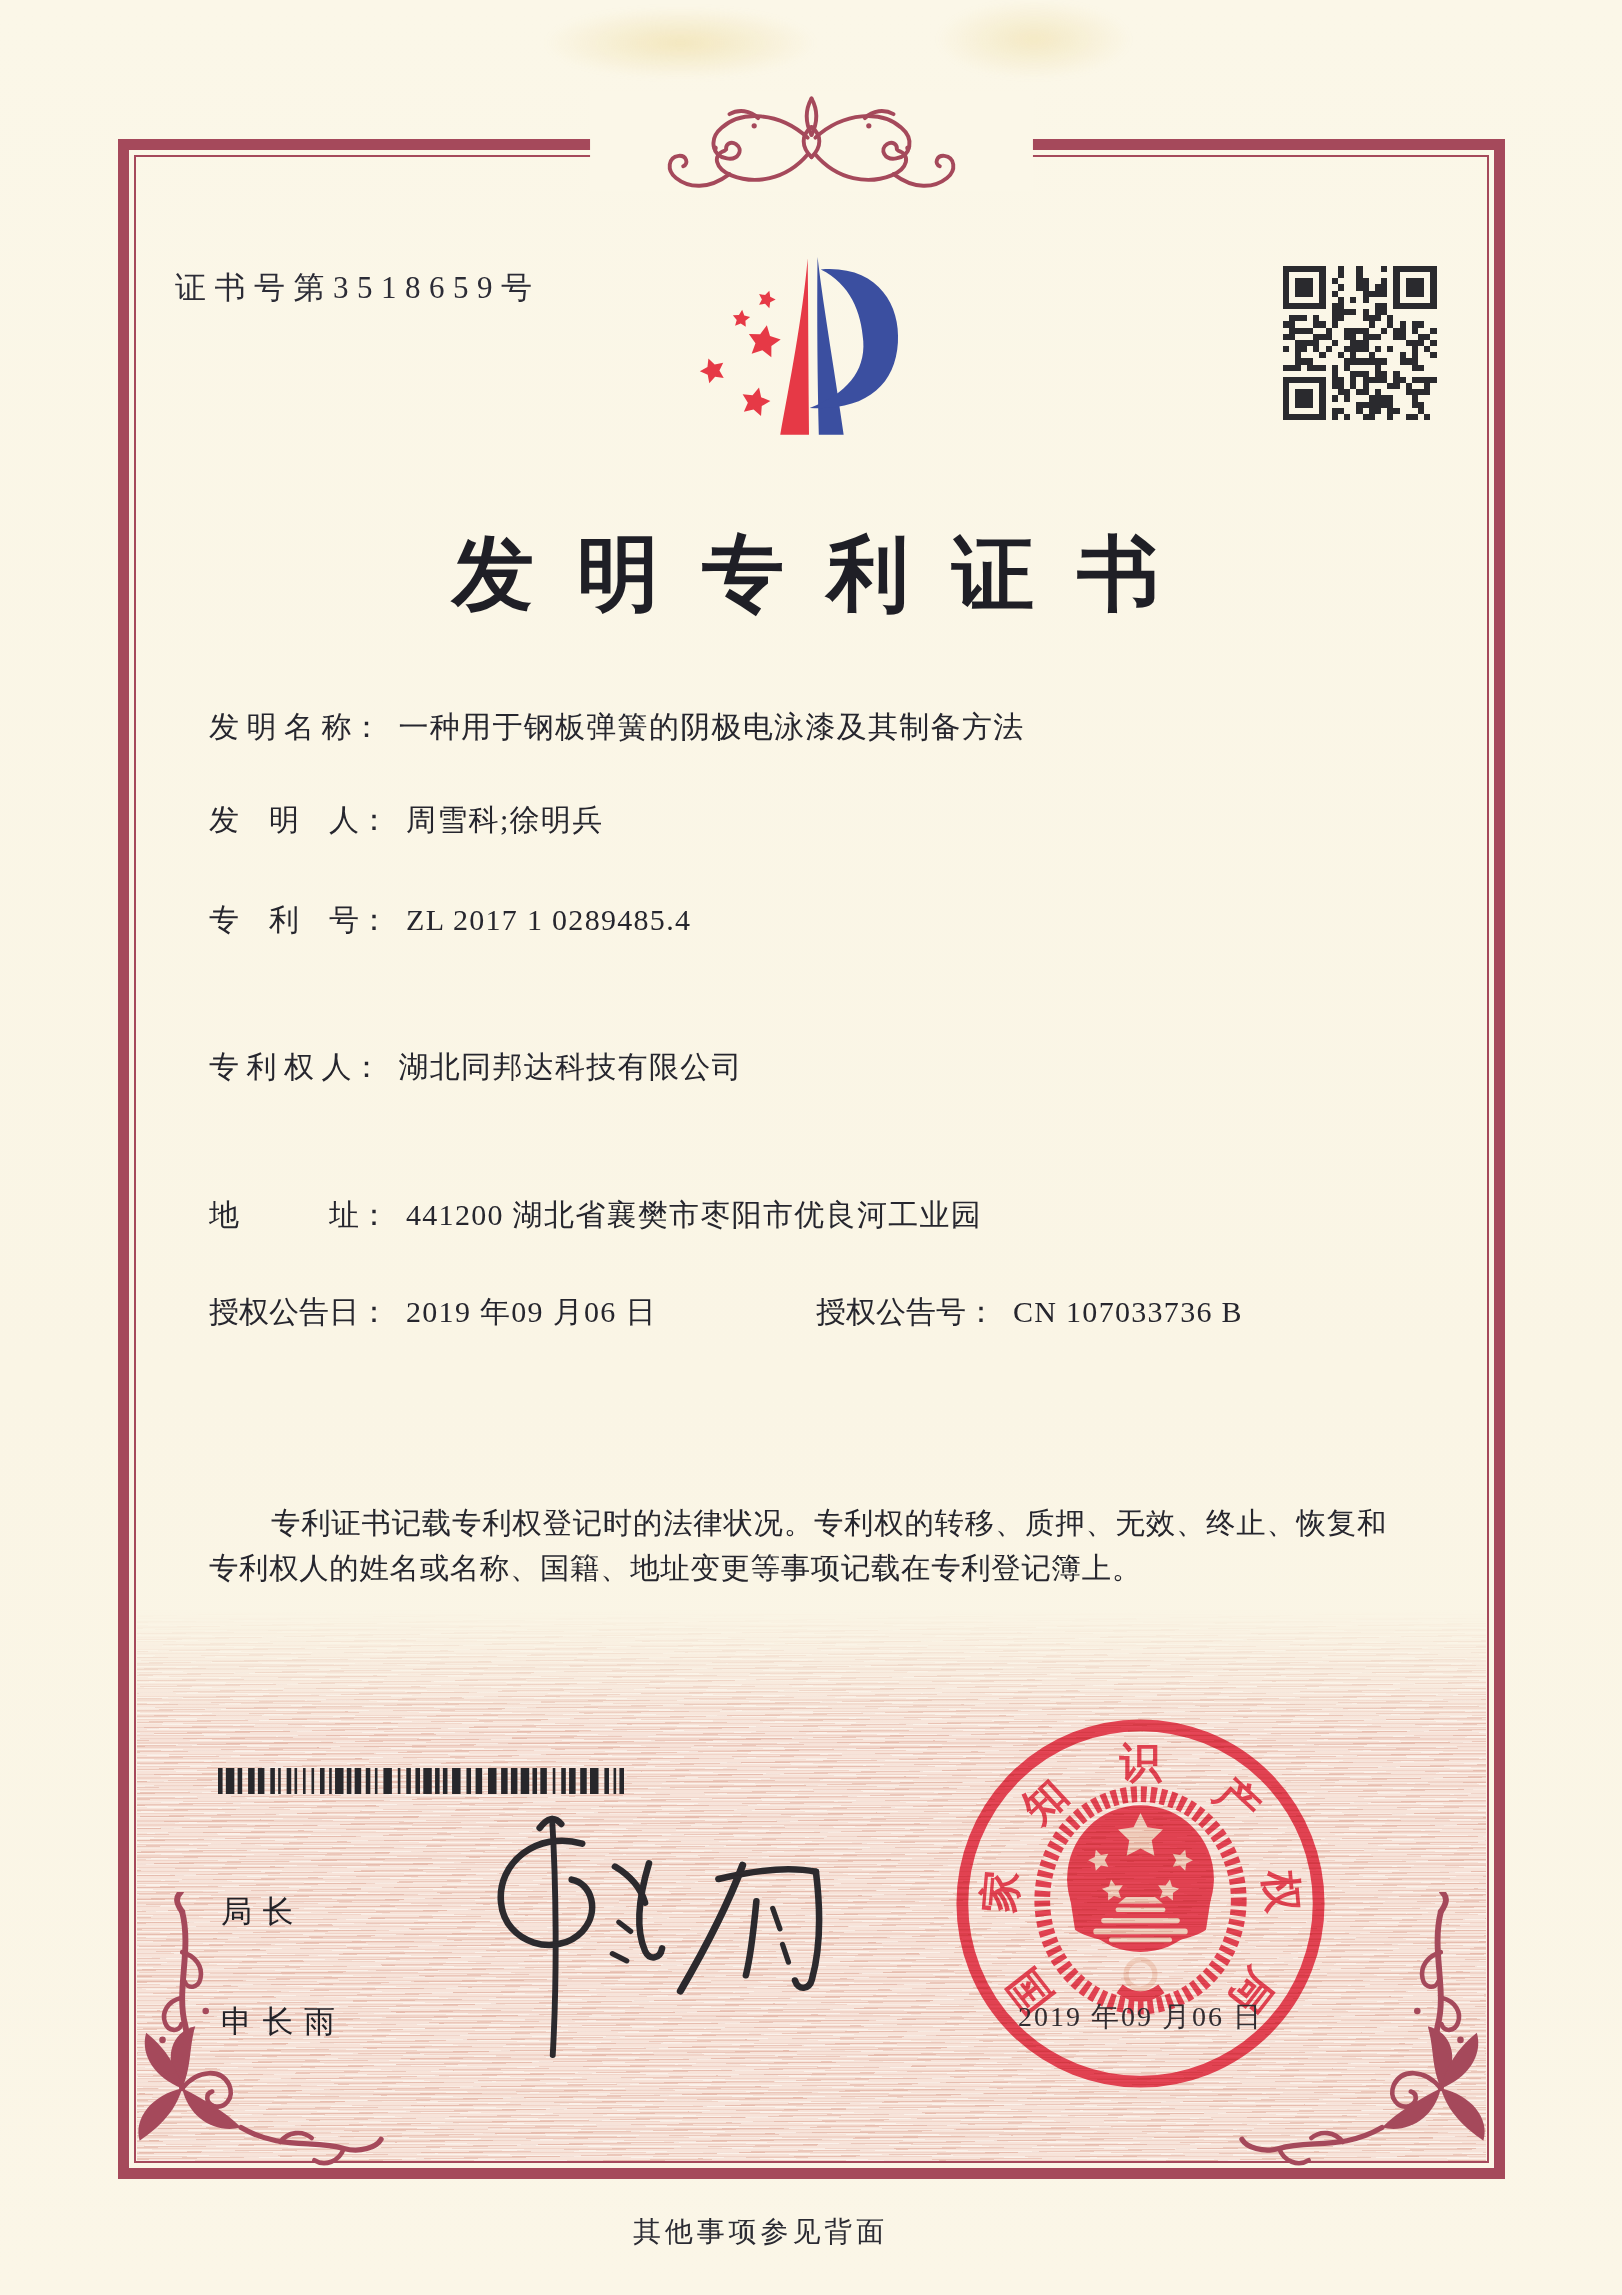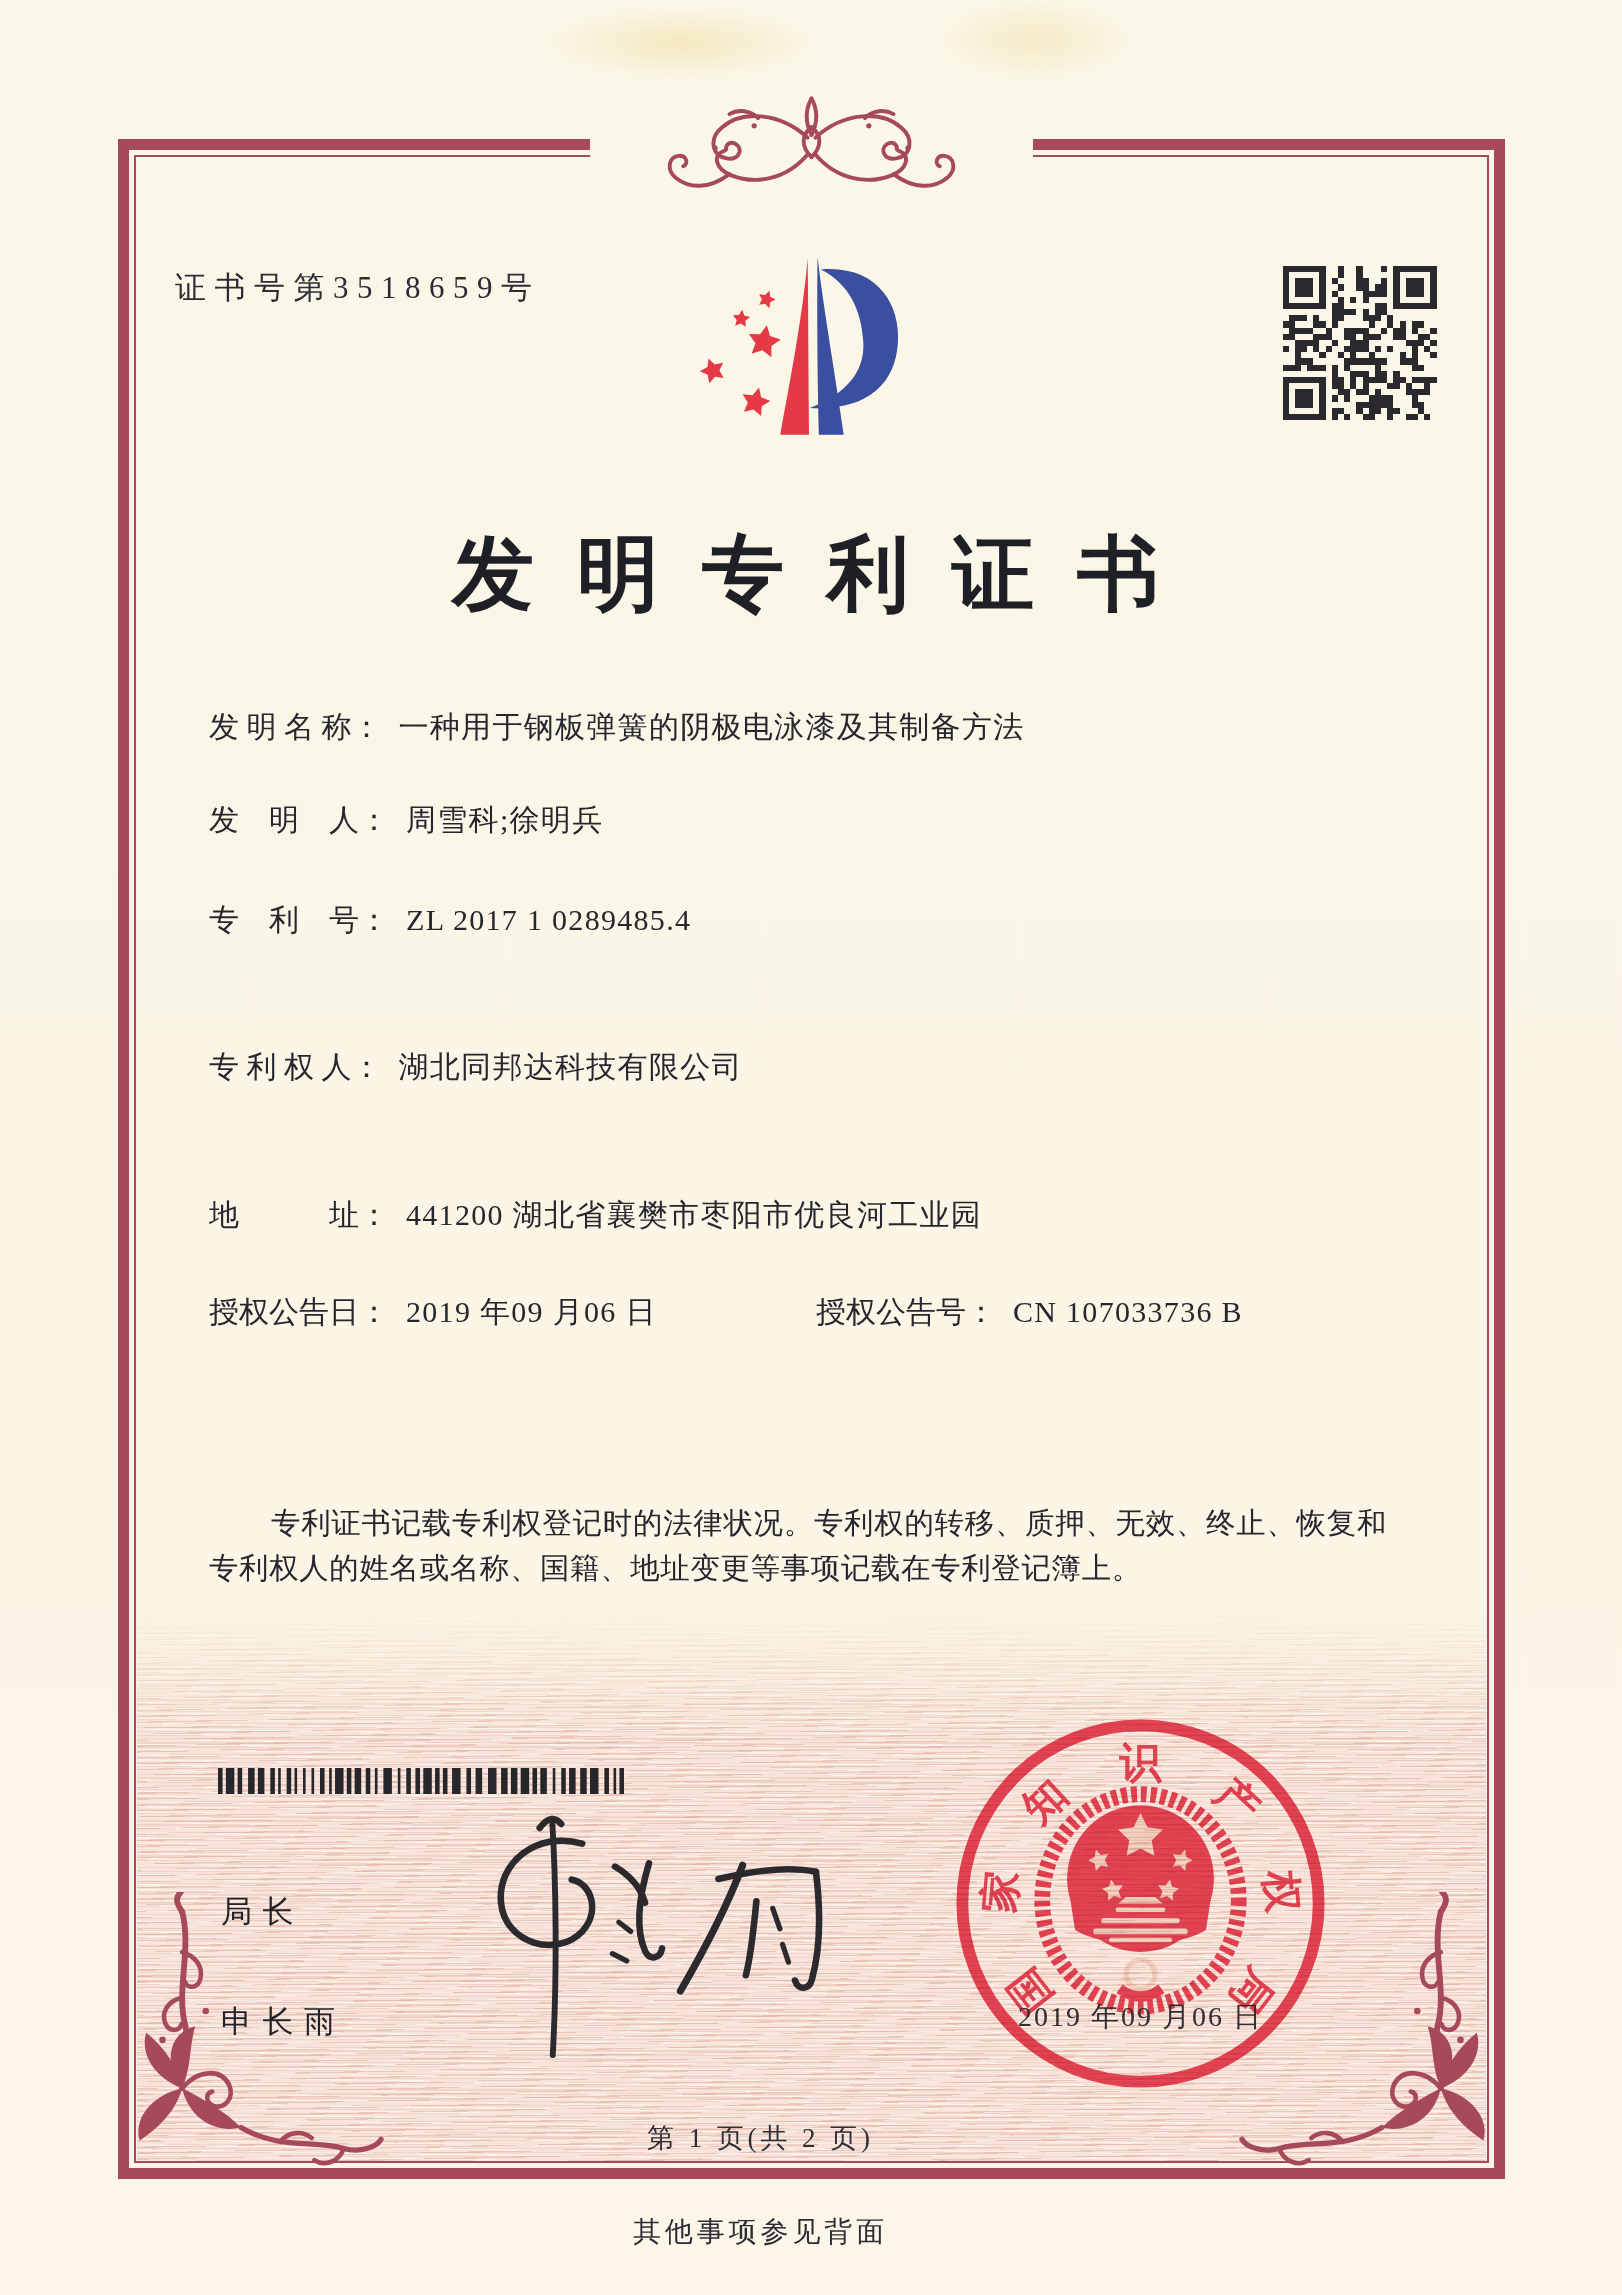--- a/index.html
+++ b/index.html
@@ -483,17 +483,16 @@
     <span class="seal-char" style="--a:-128deg">国</span>
     <span class="seal-char" style="--a:-85deg">家</span>
     <span class="seal-char" style="--a:-43deg">知</span>
     <span class="seal-char" style="--a:0deg">识</span>
     <span class="seal-char" style="--a:43deg">产</span>
     <span class="seal-char" style="--a:85deg">权</span>
     <span class="seal-char" style="--a:128deg">局</span>
     <span class="seal-date">2019 年09 月06 日</span>
   </div>
 
-  <div class="page-info">第 1 页(共 2 页)</div>
   <div class="back-note">其他事项参见背面</div>
 
 </div>
 
 
 </body></html>

